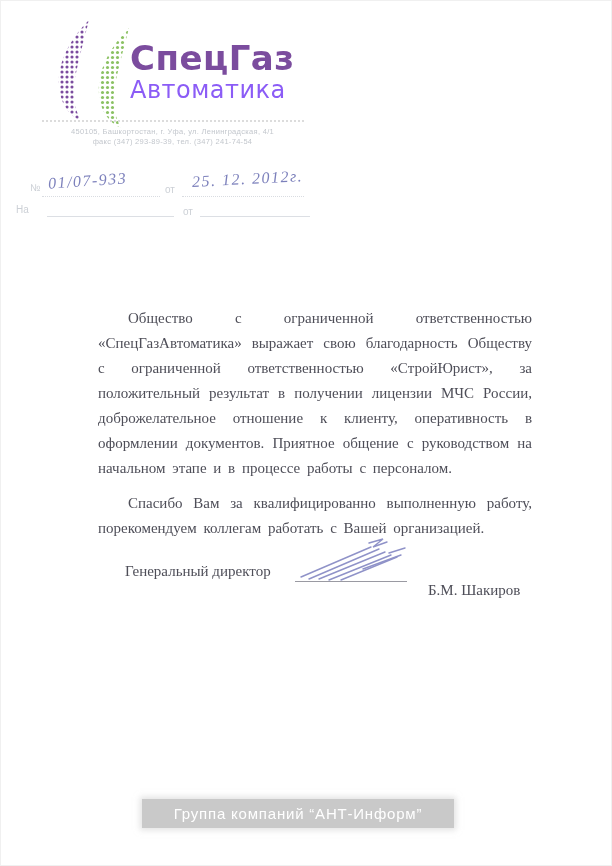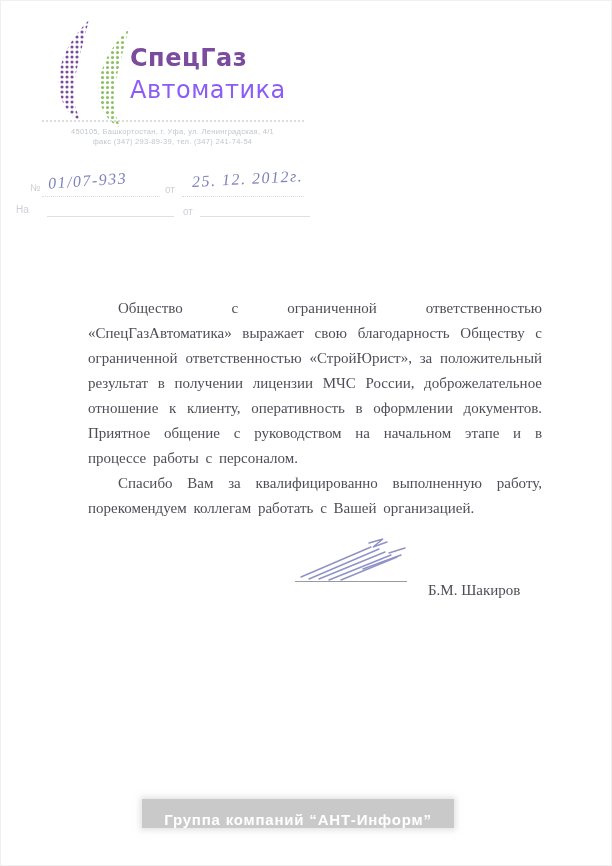--- a/index.html
+++ b/index.html
@@ -7,21 +7,21 @@
     position:relative;
     width:612px;height:866px;
     background:#ffffff;
     overflow:hidden;
     font-family:"Liberation Serif", serif;
     box-shadow:inset 0 0 0 1px #f0f0f0;
   }
   
   .logo-mark{position:absolute;left:55px;top:20px;}
   .logo-text{position:absolute;left:130px;top:40px;font-family:"DejaVu Sans",sans-serif;}
-  .logo-title{font-size:24px;font-weight:bold;color:#7b4c9e;letter-spacing:0.5px;line-height:36px;}
+  .logo-title{font-size:34px;font-weight:bold;color:#7b4c9e;letter-spacing:0.5px;line-height:36px;}
   .logo-subtitle{font-size:24px;color:#8b5cf6;letter-spacing:0.5px;line-height:26px;margin-top:1px;}
   
   .letterhead-divider{position:absolute;left:42px;top:120px;width:262px;border-top:2px dotted #dcdcdc;}
   .contact{
     position:absolute;left:30px;top:127px;width:285px;
     text-align:center;font-family:"Liberation Sans",sans-serif;
     font-size:7.5px;line-height:10px;color:#c3c7cd;letter-spacing:0.3px;
   }
   
   .faint-label{position:absolute;font-size:10px;color:#ccd0d6;font-family:"Liberation Sans",sans-serif;}
@@ -31,32 +31,31 @@
     position:absolute;color:#666bb0;font-style:italic;
     font-family:"Liberation Serif",serif;font-size:16px;letter-spacing:1.5px;
     transform:rotate(-4deg);opacity:0.85;
   }
   
   .body-text{
     position:absolute;left:88px;top:296px;width:454px;
     font-size:15px;line-height:25px;color:#4e4e58;
     text-align:justify;word-spacing:3px;
   }
-  .body-text p{margin:0;text-indent:30px;}
+  .body-text p{margin:10px;text-indent:30px;}
   
   .sig-position{position:absolute;left:125px;top:563px;font-size:15px;color:#4e4e58;}
   .sig-line{position:absolute;left:295px;top:581px;width:112px;border-bottom:1px solid #9a9aa2;}
   .sig-scribble{position:absolute;left:293px;top:535px;}
   .sig-name{position:absolute;left:428px;top:582px;font-size:15px;color:#4e4e58;}
   
   .footer-banner{
     position:absolute;left:142px;top:799px;width:312px;height:29px;
-    background:#c9c9c9;display:flex;align-items:flex-end;justify-content:center;
+    background:#c9c9c9;display:flex;align-items:center;justify-content:center;
     box-shadow:0 0 6px 2px rgba(201,201,201,0.55);
-    font-weight:bold;
   }
   .footer-text{
     color:#ffffff;font-family:"Liberation Sans",sans-serif;
     font-size:15px;letter-spacing:0.8px;
   }
 </style>
 </head>
 <body>
 
 <div class="page">
@@ -97,20 +96,21 @@
   <span class="faint-label" style="left:16px;top:204px;">На</span>
   <div class="solidline" style="left:47px;top:215px;width:127px;"></div>
   <span class="faint-label" style="left:183px;top:206px;">от</span>
   <div class="solidline" style="left:200px;top:215px;width:110px;"></div>
 
   <div class="body-text">
     <p>Общество с ограниченной ответственностью «СпецГазАвтоматика» выражает свою благодарность Обществу с ограниченной ответственностью «СтройЮрист», за положительный результат в получении лицензии МЧС России, доброжелательное отношение к клиенту, оперативность в  оформлении документов. Приятное общение с руководством на начальном этапе и в процессе работы с персоналом.</p>
     <p>Спасибо Вам за квалифицированно выполненную работу, порекомендуем коллегам работать с Вашей организацией.</p>
   </div>
 
+  <div class="sig-position">Генеральный директор</div>
   <div class="sig-scribble">
     <svg width="120" height="48" viewBox="0 0 120 48" xmlns="http://www.w3.org/2000/svg">
       <g stroke="#8f92c8" stroke-width="1.4" fill="none" stroke-linecap="round">
         <path d="M8,42 L78,12"></path>
         <path d="M16,44 L86,14"></path>
         <path d="M26,44 L92,17"></path>
         <path d="M36,45 L98,20"></path>
         <path d="M48,45 L104,22"></path>
         <path d="M70,34 L108,20"></path>
         <path d="M76,8 L90,4 L80,12 L94,7"></path>

